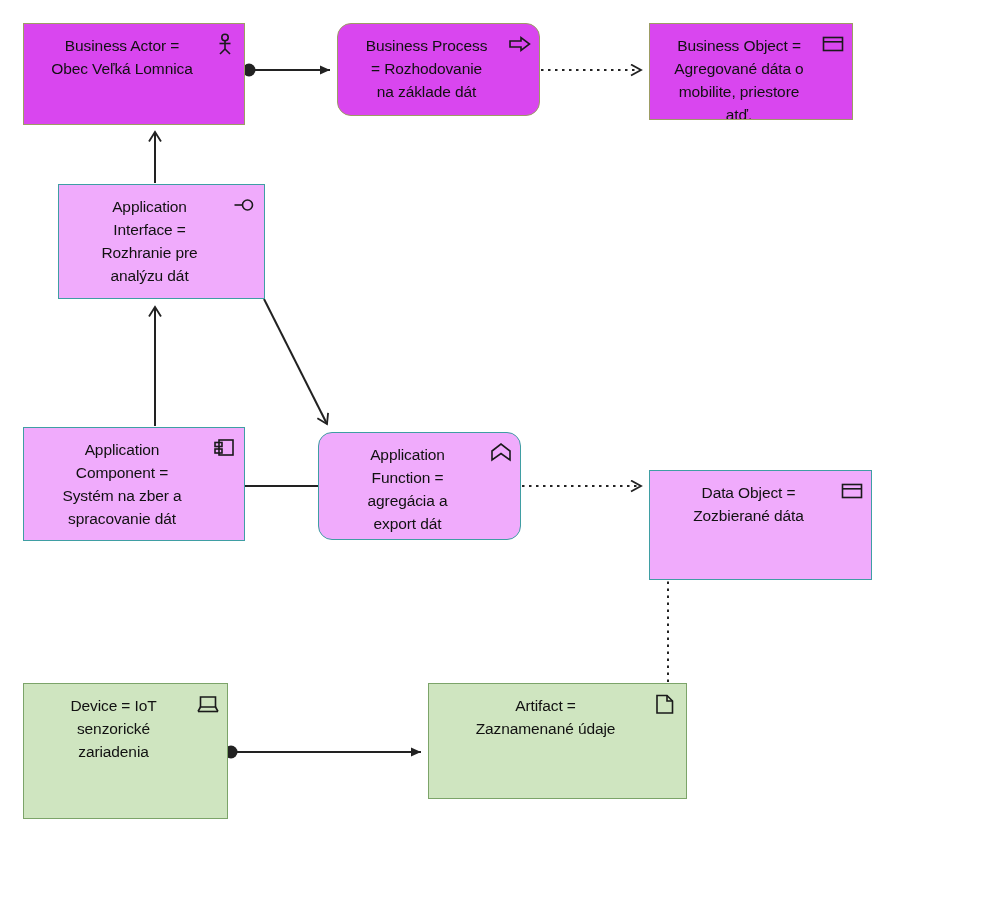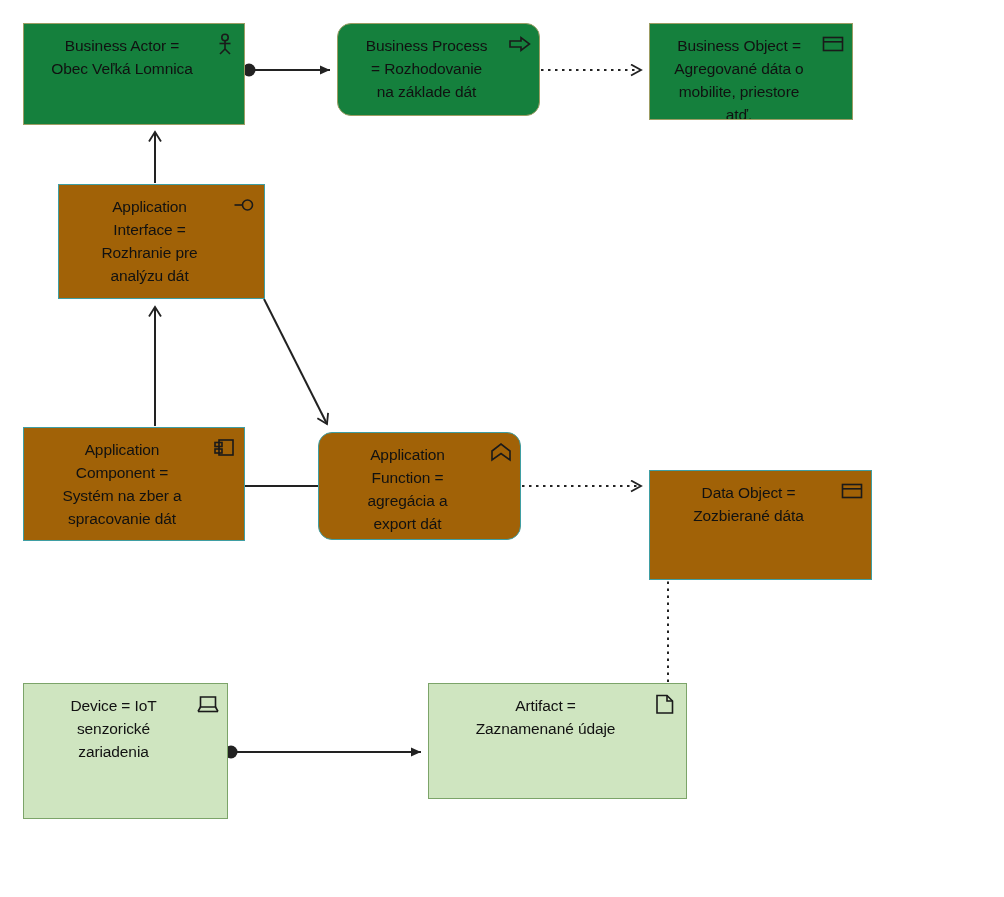--- a/index.html
+++ b/index.html
@@ -37,22 +37,22 @@
     color:#111111;
     padding:0 34px 0 10px;
     white-space:pre-line;
     letter-spacing:-0.1px;
   }
   .node .badge{
     position:absolute;
     top:9px; right:8px;
     width:22px; height:22px;
   }
-  .business{ background:#15803d; border-color:#9d9d64; }
-  .application{ background:#a16207; border-color:#3f9ea3; }
+  .business{ background:#d946ef; border-color:#9d9d64; }
+  .application{ background:#f0abfc; border-color:#3f9ea3; }
   .technology{ background:#cfe5c0; border-color:#7ca469;padding-left:8px; }
 
   svg.badge path, svg.badge polygon, svg.badge circle,
   svg.badge rect, svg.badge line, svg.badge polyline{
     fill:none;
     stroke:#1a1a1a;
     stroke-width:1.6;
     stroke-linejoin:miter;
   }
 </style>

